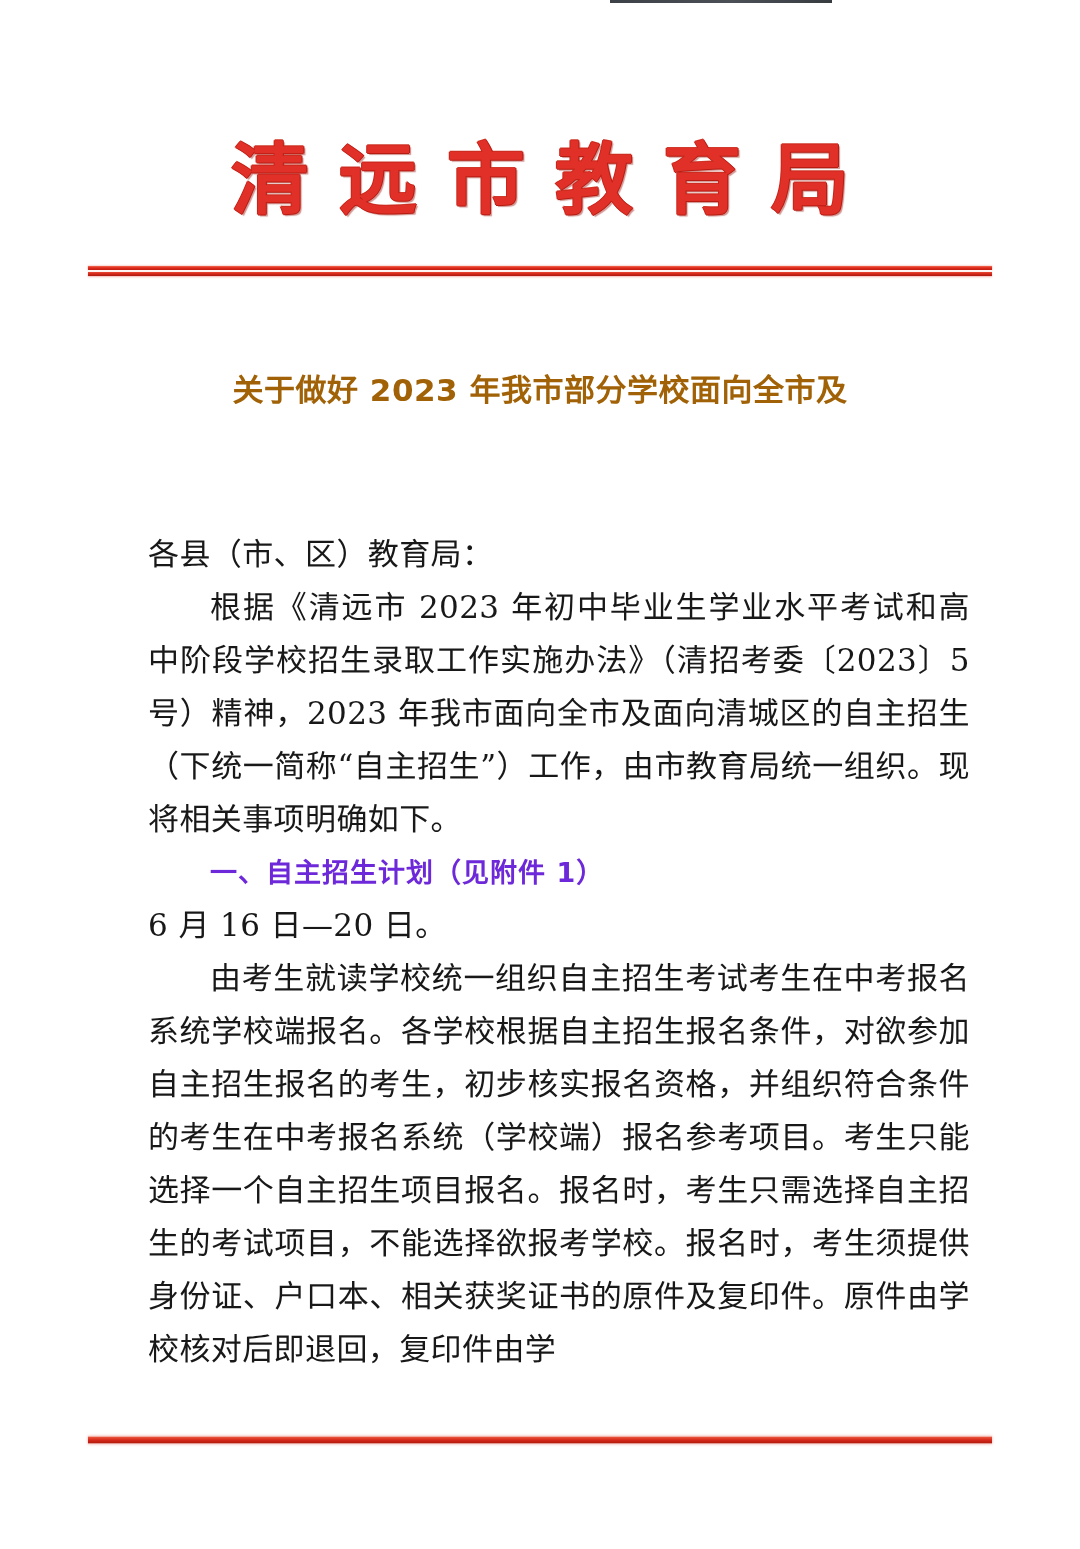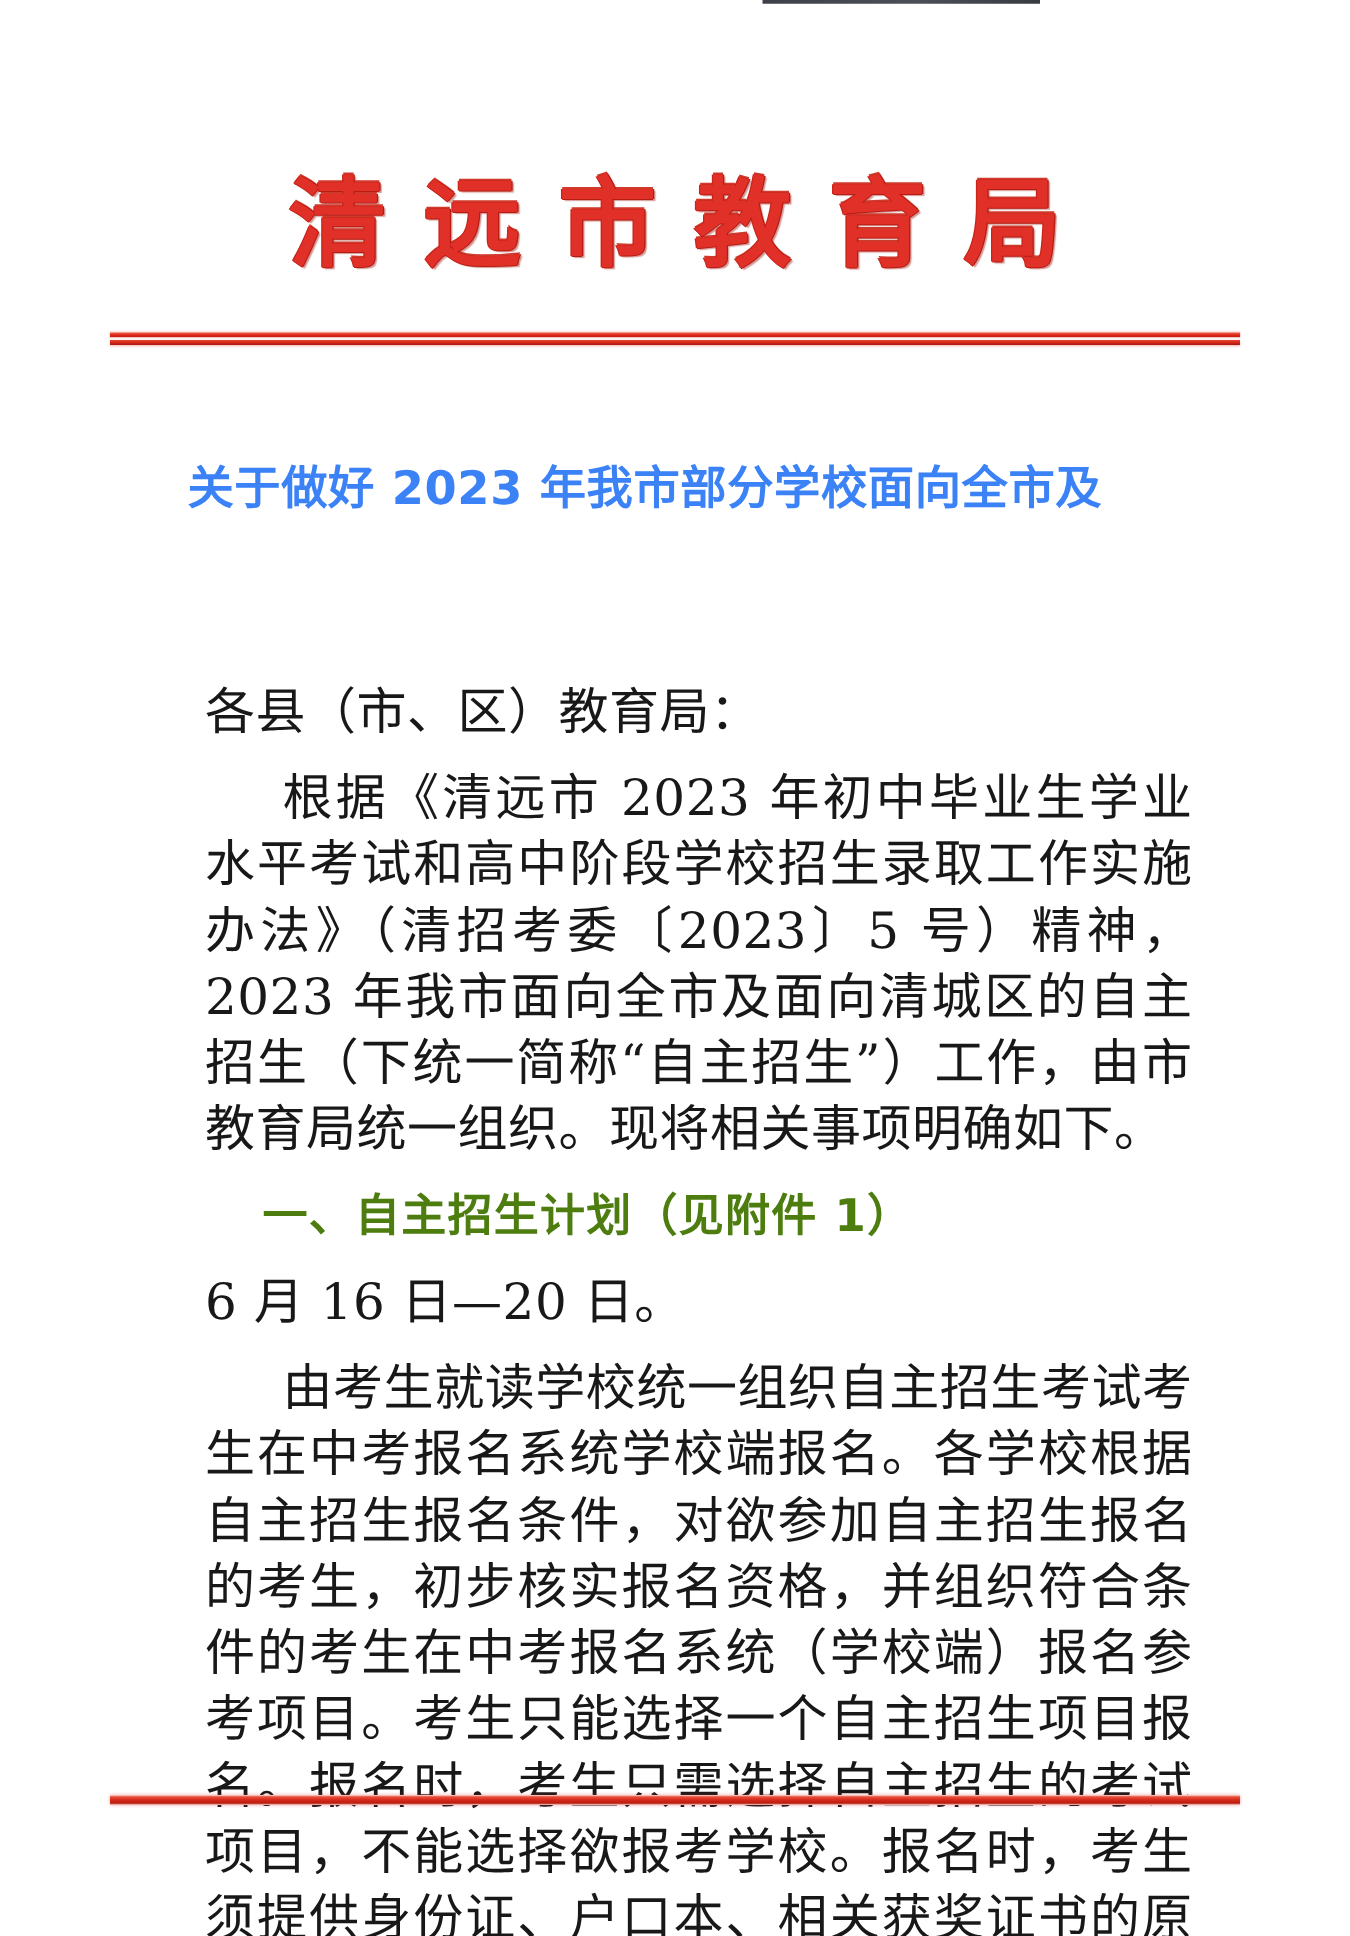--- a/index.html
+++ b/index.html
@@ -89,64 +89,65 @@
     background: linear-gradient(180deg,#e84a36 0%, #d42518 50%, #a81a10 100%);
     box-shadow: 0 1px 2px rgba(224,48,40,.35);
   }
 
   
   .doc-title {
     position: absolute;
     top: 364px;
     left: 150px;
     width: 780px;
+    text-align: center;
     font-family: "DejaVu Sans", "Liberation Sans", sans-serif;
     font-weight: 700;
-    font-size: 37px;
+    font-size: 31px;
     line-height: 53px;
     letter-spacing: .5px;
-    color: #3b82f6;
+    color: #a16207;
   }
   .doc-title .tl {
     display: block;
   }
 
   
   .body-copy {
     position: absolute;
     top: 528px;
     left: 148px;
     width: 822px;
   }
   .p {
     font-family: "DejaVu Serif", "Liberation Serif", serif;
-    font-size: 40px;
+    font-size: 31px;
     line-height: 53px;
     color: #181818;
-    margin: 16px;
+    margin: 0;
     text-align: justify;
     text-justify: inter-character;
     letter-spacing: .4px;
   }
   .p.salutation {
     text-indent: 0;
     margin-bottom: 0;
   }
   .p.indent {
     text-indent: 62px;
   }
   .p.plain {
     text-indent: 0;
   }
   .heading {
     font-family: "DejaVu Sans", "Liberation Sans", sans-serif;
     font-weight: 700;
-    font-size: 36px;
+    font-size: 27px;
     line-height: 53px;
-    color: #4d7c0f;
+    color: #6d28d9;
     text-indent: 62px;
     margin: 0;
     letter-spacing: 1px;
   }
 
   
   .footer-rule {
     position: absolute;
     top: 1436px;
     left: 88px;

